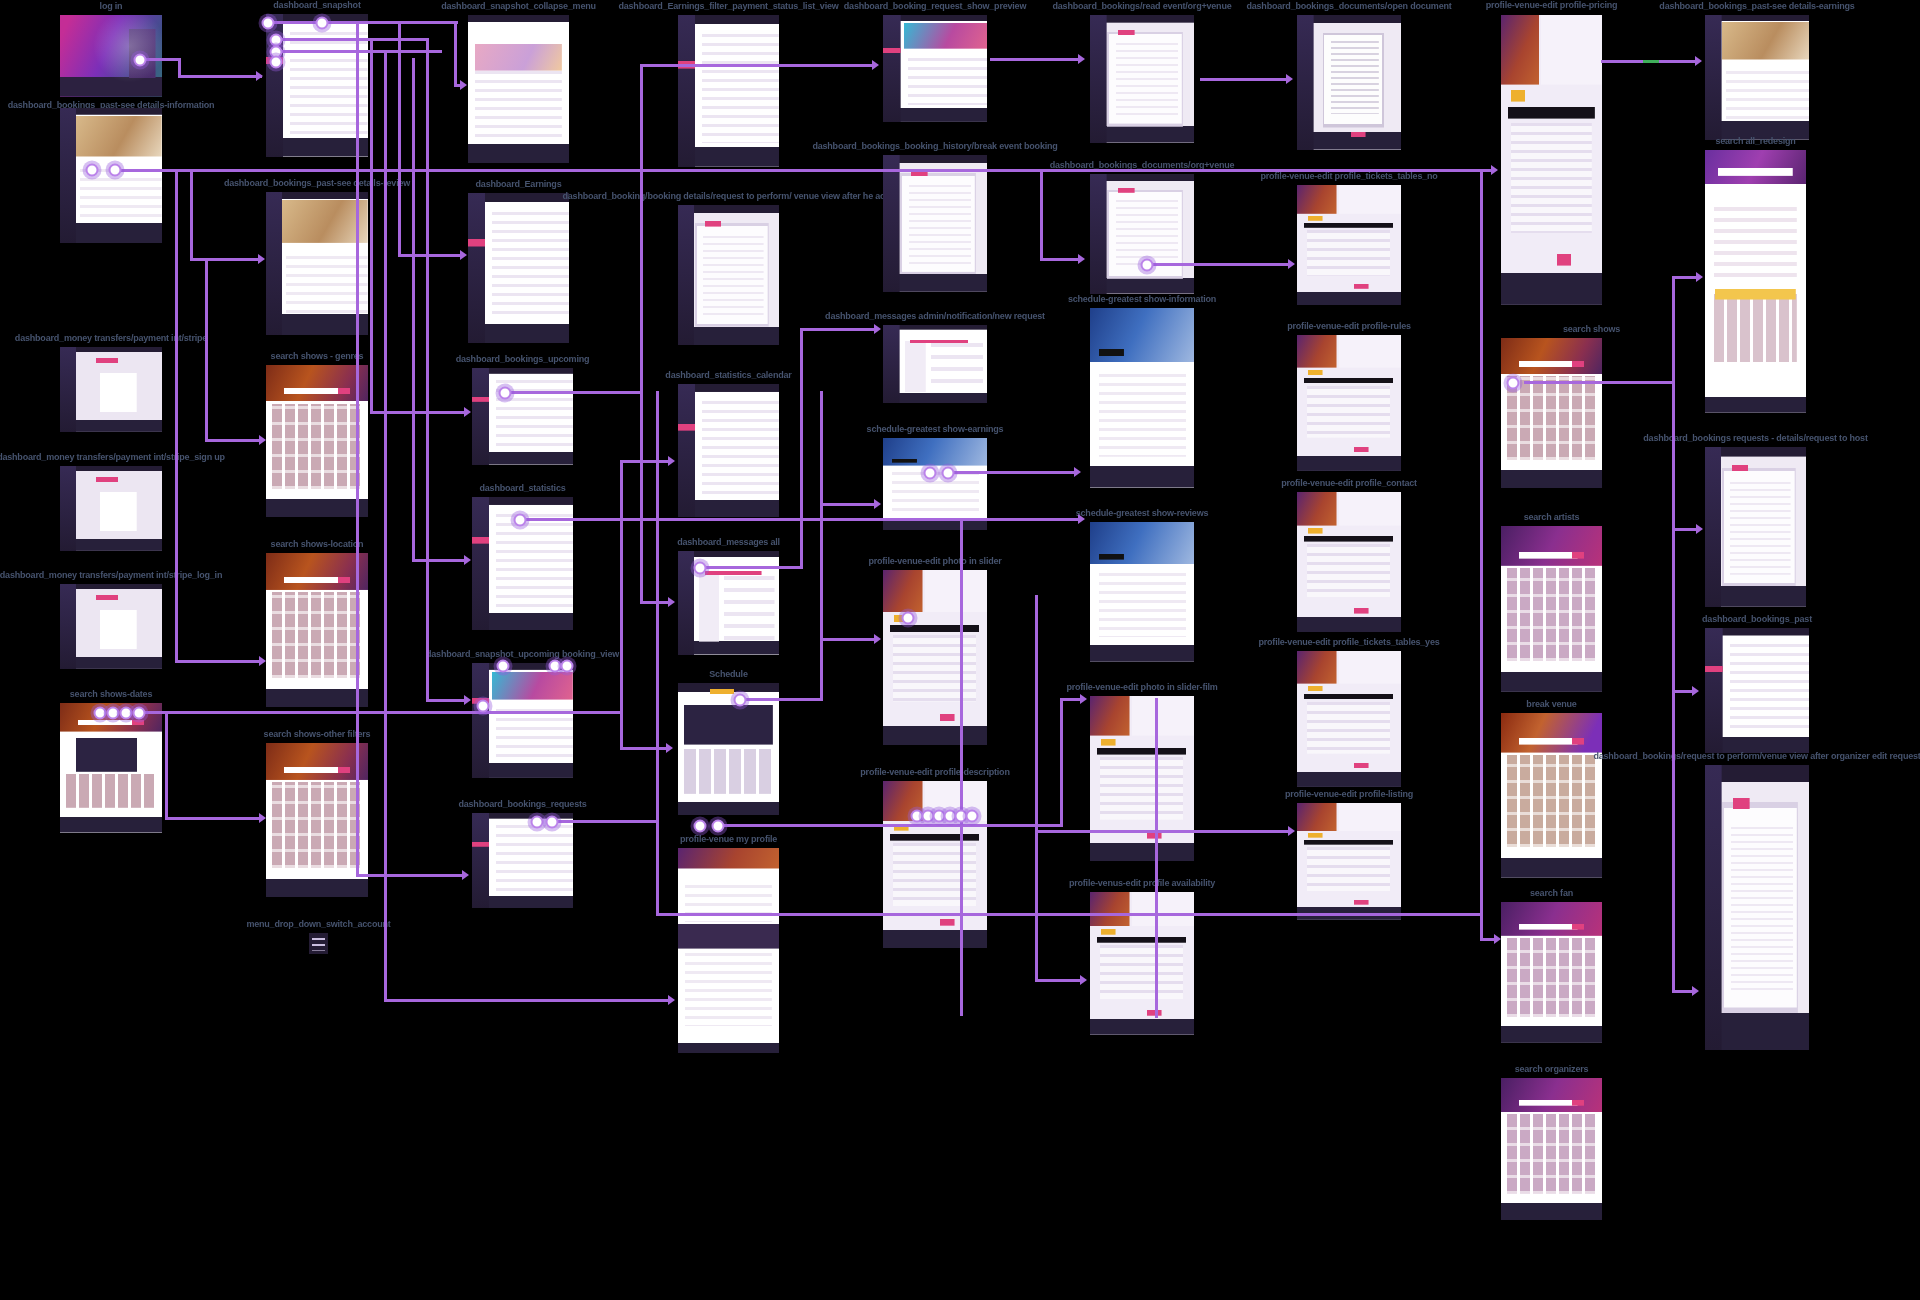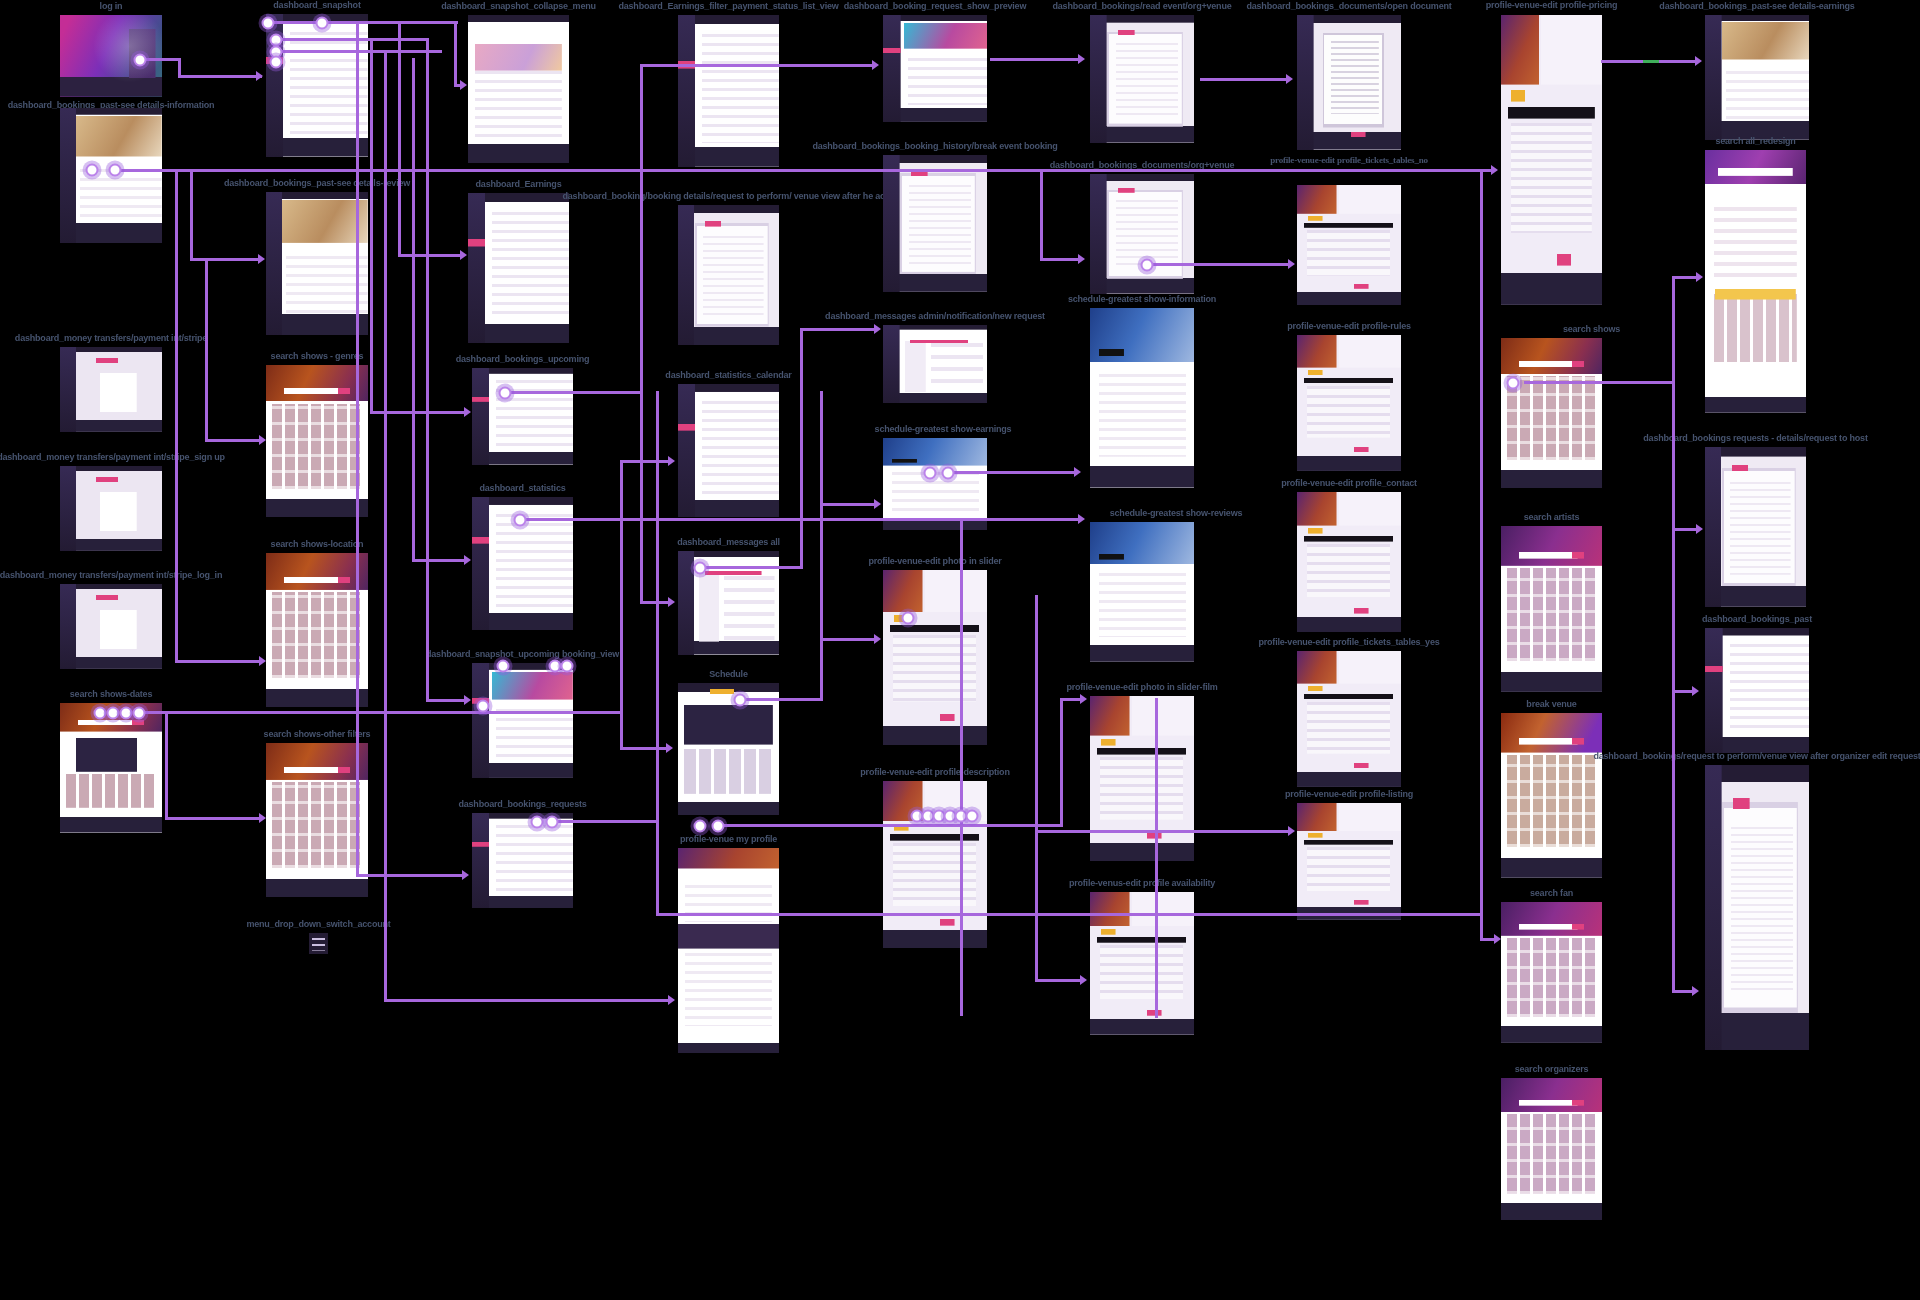--- a/index.html
+++ b/index.html
@@ -297,21 +297,21 @@
       <div class="screen-label" style="left: 935px; top: 141px;">dashboard_bookings_booking_history/break event booking</div>
       <div class="thumb v-dash-doc" style="left: 883px; top: 155px; width: 104px; height: 137px;"></div>
     </div>
 
     <div class="screen">
       <div class="screen-label" style="left: 935px; top: 311px;">dashboard_messages admin/notification/new request</div>
       <div class="thumb v-messages" style="left: 883px; top: 325px; width: 104px; height: 78px;"></div>
     </div>
 
     <div class="screen">
-      <div class="screen-label" style="left: 935px; top: 424px; margin-left: 8px;">schedule-greatest show-earnings</div>
+      <div class="screen-label" style="left: 935px; top: 424px;">schedule-greatest show-earnings</div>
       <div class="thumb v-show" style="left: 883px; top: 438px; width: 104px; height: 92px;"></div>
     </div>
 
     <div class="screen">
       <div class="screen-label" style="left: 935px; top: 556px;">profile-venue-edit photo in slider</div>
       <div class="thumb v-venue-edit" style="left: 883px; top: 570px; width: 104px; height: 175px;"></div>
     </div>
 
     <div class="screen">
       <div class="screen-label" style="left: 935px; top: 767px;">profile-venue-edit profile-description</div>
@@ -327,41 +327,41 @@
       <div class="screen-label" style="left: 1142px; top: 160px;">dashboard_bookings_documents/org+venue</div>
       <div class="thumb v-dash-doc" style="left: 1090px; top: 174px; width: 104px; height: 120px;"></div>
     </div>
 
     <div class="screen">
       <div class="screen-label" style="left: 1142px; top: 294px;">schedule-greatest show-information</div>
       <div class="thumb v-show" style="left: 1090px; top: 308px; width: 104px; height: 180px;"></div>
     </div>
 
     <div class="screen">
-      <div class="screen-label" style="left: 1142px; top: 508px; margin-left: 34px;">schedule-greatest show-reviews</div>
+      <div class="screen-label" style="left: 1142px; top: 508px;">schedule-greatest show-reviews</div>
       <div class="thumb v-show" style="left: 1090px; top: 522px; width: 104px; height: 140px;"></div>
     </div>
 
     <div class="screen">
       <div class="screen-label" style="left: 1142px; top: 682px;">profile-venue-edit photo in slider-film</div>
       <div class="thumb v-venue-edit" style="left: 1090px; top: 696px; width: 104px; height: 165px;"></div>
     </div>
 
     <div class="screen">
       <div class="screen-label" style="left: 1142px; top: 878px;">profile-venus-edit profile availability</div>
       <div class="thumb v-venue-edit" style="left: 1090px; top: 892px; width: 104px; height: 143px;"></div>
     </div>
 
     <div class="screen">
       <div class="screen-label" style="left: 1349px; top: 1px;">dashboard_bookings_documents/open document</div>
       <div class="thumb v-document" style="left: 1297px; top: 15px; width: 104px; height: 135px;"></div>
     </div>
 
     <div class="screen">
-      <div class="screen-label" style="left: 1349px; top: 155px; font-family: Liberation Serif, serif;">profile-venue-edit profile_tickets_tables_no</div>
+      <div class="screen-label" style="left: 1349px; top: 171px;">profile-venue-edit profile_tickets_tables_no</div>
       <div class="thumb v-venue-edit" style="left: 1297px; top: 185px; width: 104px; height: 120px;"></div>
     </div>
 
     <div class="screen">
       <div class="screen-label" style="left: 1349px; top: 321px;">profile-venue-edit profile-rules</div>
       <div class="thumb v-venue-edit" style="left: 1297px; top: 335px; width: 104px; height: 136px;"></div>
     </div>
 
     <div class="screen">
       <div class="screen-label" style="left: 1349px; top: 478px;">profile-venue-edit profile_contact</div>

